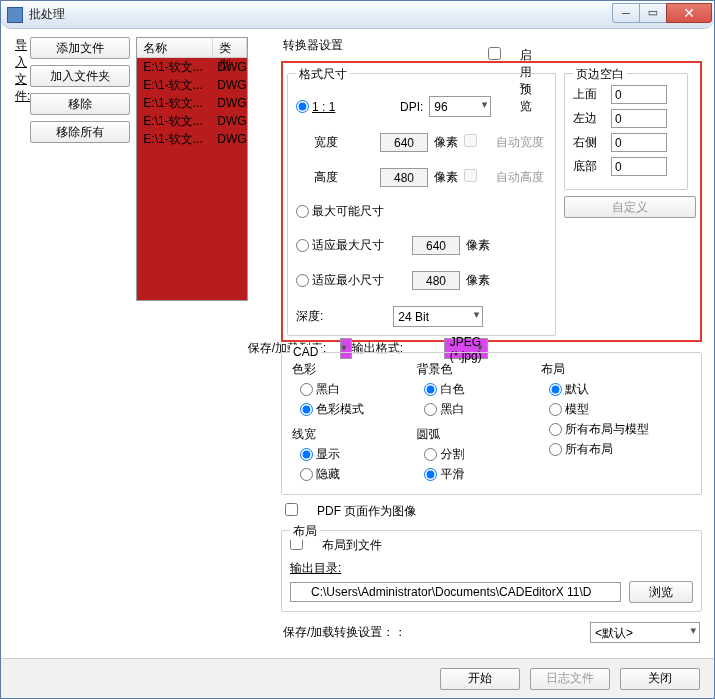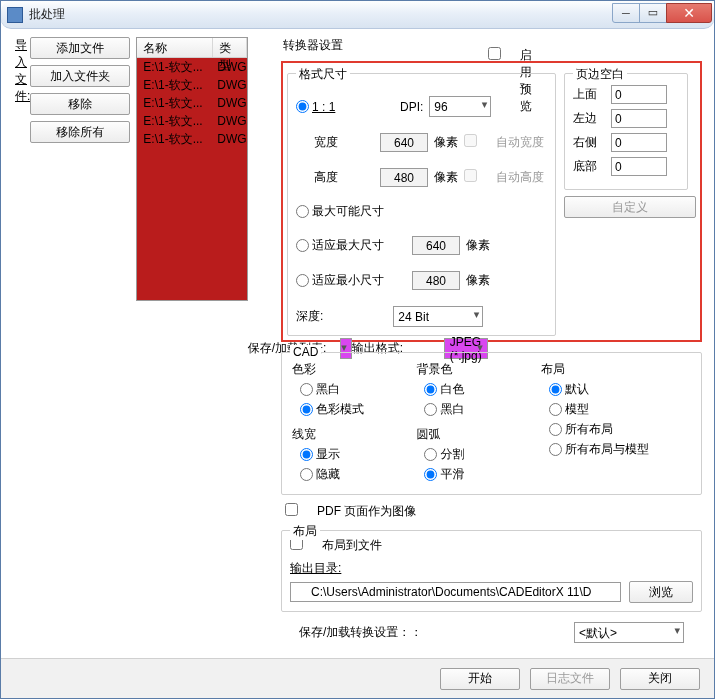--- a/index.html
+++ b/index.html
@@ -48,21 +48,21 @@
 .txtin{width:48px;height:19px;border:1px solid #9a9a9a;background:#f3f3f3;text-align:center;font-size:12px;}
 .grayt{color:#9a9a9a;}
 .custombtn{width:100%;height:22px;margin-top:6px;}
 .custombtn[disabled]{color:#9a9a9a;}
 .cadgrid{display:flex;gap:6px;}
 .cadcol{flex:1;}
 .cadcol .sub{margin:2px 0 2px 2px;}
 .cadcol label{display:flex;align-items:center;margin:3px 0 3px 10px;}
 .outdir{display:flex;gap:8px;align-items:center;margin-top:4px;}
 .outdir input{flex:1;height:20px;border:1px solid #9a9a9a;padding:0 20px;font-size:12px;}
-.saverow{display:flex;align-items:center;gap:8px;margin:6px 18px;}
+.saverow{display:flex;align-items:center;gap:8px;margin:6px 2px;}
 .dlgbtnbar{height:40px;border-top:1px solid #d0d0d0;background:#f1f1f1;display:flex;justify-content:flex-end;align-items:center;gap:10px;padding:0 14px;}
 .dlgbtnbar .btn{width:80px;}
 .dlgbtnbar .btn[disabled]{color:#9a9a9a;}
 .depthrow{display:flex;align-items:center;gap:10px;margin-top:6px;}
 </style>
 </head>
 <body>
 
 <div class="window">
   <div class="titlebar">
@@ -268,25 +268,25 @@
             <label>
                 <input type="radio" name="ly" checked="" style="">
                 <span>默认</span>
               </label>
             <label>
                 <input type="radio" name="ly" style="">
                 <span>模型</span>
               </label>
             <label>
                 <input type="radio" name="ly" style="">
+                <span>所有布局与模型</span>
+              </label>
+            <label>
+                <input type="radio" name="ly" style="">
                 <span>所有布局</span>
-              </label>
-            <label>
-                <input type="radio" name="ly" style="">
-                <span>所有布局与模型</span>
               </label>
           </div>
         </div>
       </div>
 
       <label class="chk" style="margin:4px 0 0 4px">
           <input type="checkbox" style="">
           <span>PDF 页面作为图像</span>
         </label>
 

